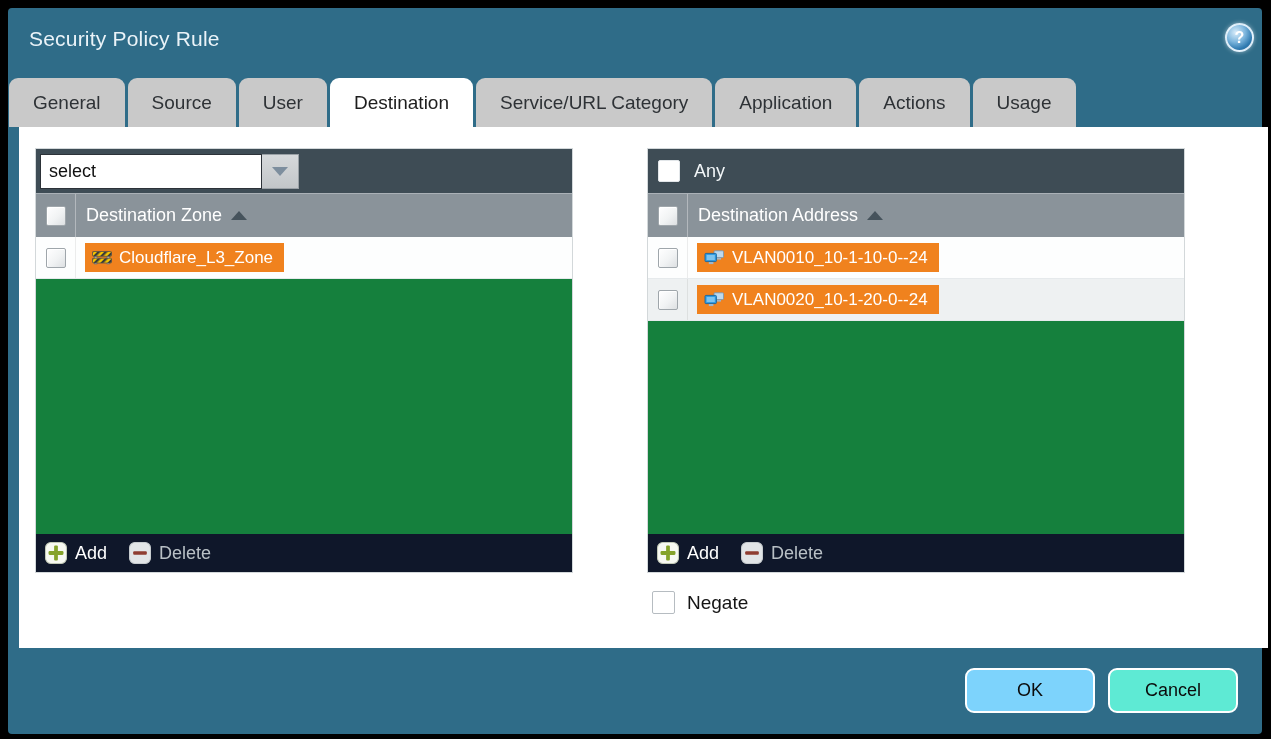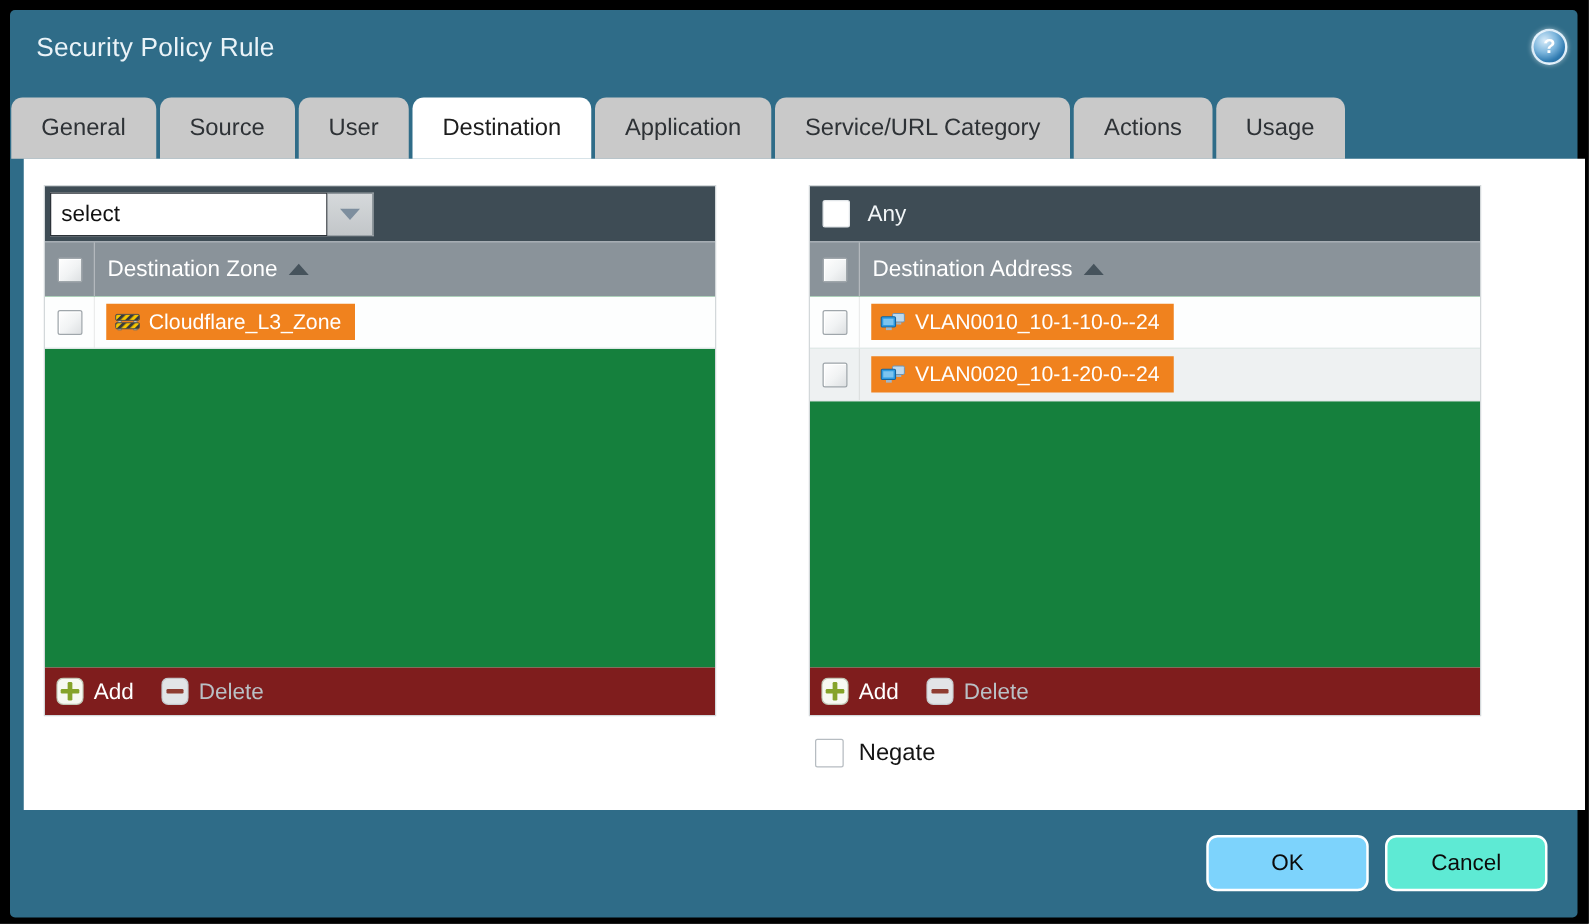--- a/index.html
+++ b/index.html
@@ -59,21 +59,21 @@
             border-bottom:9px solid #46535C; }
 
   .panel-body { flex:1 1 auto; background:#15803d; overflow:hidden; }
   .row { height:42px; display:flex; align-items:center; border-bottom:1px solid #E6EAEC; }
   .row:nth-child(odd) { background:#FDFEFE; }
   .row:nth-child(even){ background:#EEF1F2; }
   .row .cb-cell { border-right:1px solid rgba(0,0,0,.07); }
   .tag { margin-left:9px; height:29px; display:flex; align-items:center; gap:7px;
          background:#F0821E; color:#FFFFFF; font-size:17px; padding:0 11px 0 7px; cursor:pointer; }
 
-  .panel-toolbar { height:38px; background:#7f1d1d; flex:0 0 38px; display:flex; align-items:center; gap:22px; padding-left:9px; }
+  .panel-toolbar { height:38px; background:#0f172a; flex:0 0 38px; display:flex; align-items:center; gap:22px; padding-left:9px; }
   .tb-btn { display:flex; align-items:center; gap:8px; cursor:pointer; }
   .tb-btn span { font-size:18px; color:#FFFFFF; }
   .tb-btn.disabled { cursor:default; }
   .tb-btn.disabled span { color:#B9C0C5; }
 
   .negate { position:absolute; left:633px; top:464px; display:flex; align-items:center; gap:12px; }
   .cb-negate { width:23px; height:23px; background:#fff; border:1px solid #B6BCC1; border-radius:2px; cursor:pointer; }
   .negate span { font-size:19px; color:#141414; }
 
   .btn { position:absolute; top:660px; width:130px; height:45px; border-radius:9px;
@@ -91,22 +91,22 @@
   <div class="dialog">
 
     <div class="title">Security Policy Rule</div>
     <div class="help">?</div>
 
     <div class="tabs">
       <div class="tab">General</div>
       <div class="tab">Source</div>
       <div class="tab">User</div>
       <div class="tab active">Destination</div>
+      <div class="tab">Service/URL Category</div>
       <div class="tab">Application</div>
-      <div class="tab">Service/URL Category</div>
       <div class="tab">Actions</div>
       <div class="tab">Usage</div>
     </div>
 
     <div class="content">
 
       <div class="panel panel-left">
         <div class="panel-top">
           <div class="combo">
             <input type="text" readonly="" value="select" style="">

